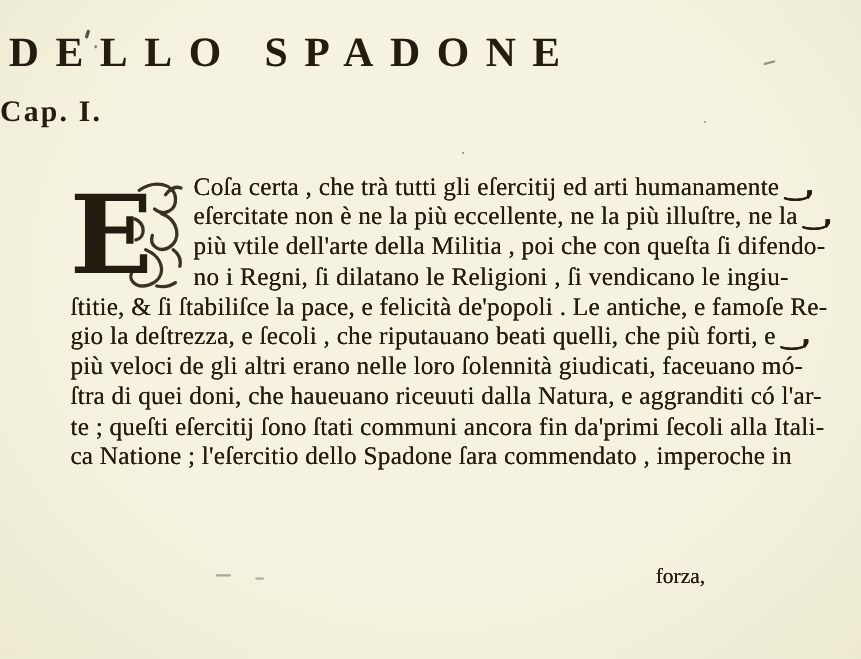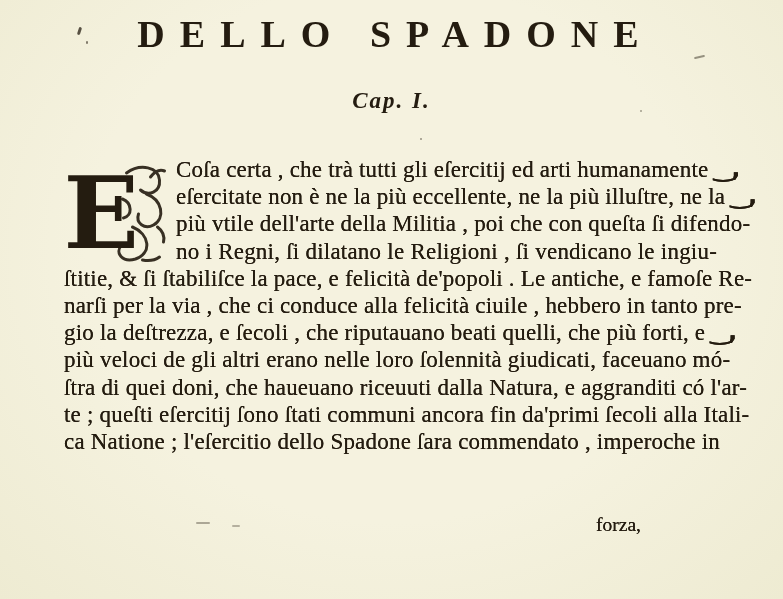--- a/index.html
+++ b/index.html
@@ -5,32 +5,32 @@
   html,body { margin:0; padding:0; }
   .page {
     position:relative;
     width:783px; height:599px;
     background:#f2efda;
     background-image:radial-gradient(ellipse at 50% 42%, #f5f2df 55%, #eeebd2 100%);
     overflow:hidden;
     font-family:"Liberation Serif","DejaVu Serif",serif;
     color:#241c10;
   }
-  .chapter-header { position:absolute; top:12px; left:0; width:100%; text-align:center; }
+  .chapter-header { position:absolute; top:26px; left:0; width:100%; }
   .title {
     margin:0; font-size:38px; font-weight:bold; letter-spacing:15px;
     text-indent:8px; white-space:nowrap;
   }
   .author-line {
     margin:9px 0 0; font-size:23px; font-weight:bold; letter-spacing:2.5px;
     white-space:nowrap;
   }
   .author-line sup { font-size:13px; vertical-align:9px; letter-spacing:0; }
   .chapter-number {
-    margin-top:32px; font-size:23px; font-weight:bold; font-style:italic;
+    margin-top:16px; font-size:27px; font-weight:bold; 
     letter-spacing:2px;
   }
   .body-text {
     position:absolute; left:64px; top:156px; width:658px;
   }
   .bline {
     font-size:23px; line-height:27.2px; height:27.2px;
     white-space:nowrap;
     text-align:justify; text-align-last:justify;
     text-shadow:0 0 0.6px currentColor;
@@ -82,21 +82,20 @@
         <path d="M80,99 q10,2 17,-3"></path>
       </g>
       <text x="1" y="87" font-family="DejaVu Serif, serif" font-weight="bold" font-size="99" fill="#241c10">E</text>
     </svg>
 
     <div class="bline indent"><span>Coſa certa , che trà tutti gli eſercitij ed arti humanamente</span><span class="swash">‿,</span></div>
     <div class="bline indent"><span>eſercitate non è ne la più eccellente, ne la più illuſtre, ne la</span><span class="swash">‿,</span></div>
     <div class="bline indent"><span>più vtile dell'arte della Militia , poi che con queſta ſi difendo-</span><span class="swash"></span></div>
     <div class="bline indent"><span>no i Regni, ſi dilatano le Religioni , ſi vendicano le ingiu-</span><span class="swash"></span></div>
     <div class="bline"><span>ſtitie, &amp; ſi ſtabiliſce la pace, e felicità de'popoli . Le antiche, e famoſe Re-</span><span class="swash"></span></div>
-    <div class="bline"><span>narſi per la via , che ci conduce alla felicità ciuile , hebbero in tanto pre-</span><span class="swash"></span></div>
     <div class="bline"><span>gio la deſtrezza, e ſecoli , che riputauano beati quelli, che più forti, e</span><span class="swash">‿,</span></div>
     <div class="bline"><span>più veloci de gli altri erano nelle loro ſolennità giudicati, faceuano mó-</span><span class="swash"></span></div>
     <div class="bline"><span>ſtra di quei doni, che haueuano riceuuti dalla Natura, e aggranditi có l'ar-</span><span class="swash"></span></div>
     <div class="bline"><span>te ; queſti eſercitij ſono ſtati communi ancora fin da'primi ſecoli alla Itali-</span><span class="swash"></span></div>
     <div class="bline"><span>ca Natione ; l'eſercitio dello Spadone ſara commendato , imperoche in</span><span class="swash"></span></div>
   </div>
 
   <div class="catchword-row">
     <span>forza,</span>
   </div>

